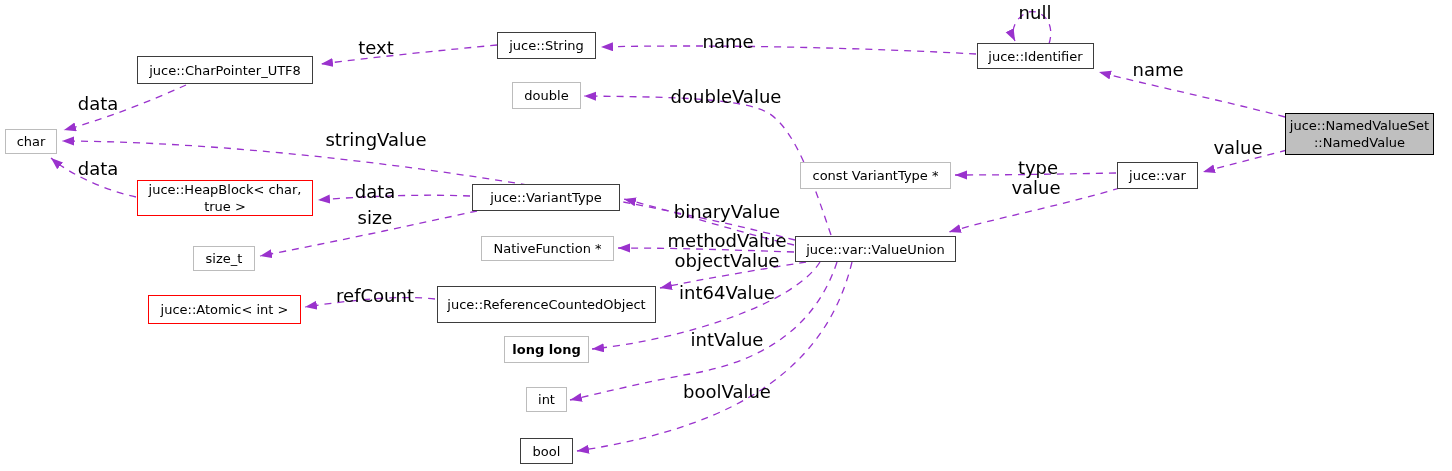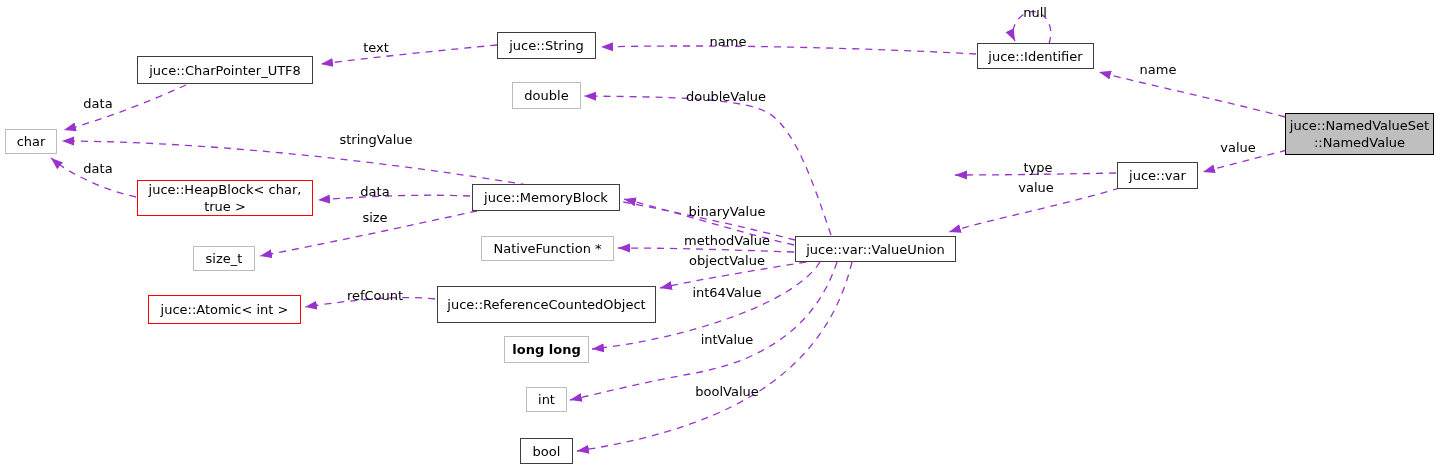--- a/index.html
+++ b/index.html
@@ -41,21 +41,21 @@
     white-space: nowrap;
     padding: 0 2px;
   }
   .b-dark  { border: 1.5px solid var(--border-dark); }
   .b-light { border: 1px   solid var(--border-light); }
   .b-red   { border: 1.5px solid var(--border-truncated); }
   .selected { background: var(--selected-fill); border: 1.5px solid #000000; }
   .edge-label {
     position: absolute;
     transform: translate(-50%, -50%);
-    font-size: 13px;
+    font-size: 18px;
     color: #000000;
     white-space: nowrap;
   }
 </style>
 </head>
 <body>
 
 <div class="canvas">
 
   <svg class="edges" viewBox="0 0 1452 471">
@@ -101,36 +101,37 @@
     <div>::NamedValue</div>
   </div>
 
   <div class="node b-red" style="left:137px;top:180px;width:176px;height:36px;">
     <div>juce::HeapBlock&lt; char,</div>
     <div>true &gt;</div>
   </div>
 
   <div class="node b-light" style="left:193px;top:246px;width:62px;height:25px;">size_t</div>
 
-  <div class="node b-dark" style="left:472px;top:184px;width:148px;height:27px;">juce::MemoryBlock</div>
+  <div class="node b-dark" style="left:472px;top:184px;width:148px;height:27px;">juce::VariantType</div>
 
   <div class="node b-light" style="left:481px;top:236px;width:133px;height:25px;">NativeFunction *</div>
 
   <div class="node b-red" style="left:148px;top:295px;width:153px;height:29px;">juce::Atomic&lt; int &gt;</div>
 
   <div class="node b-dark" style="left:437px;top:286px;width:219px;height:37px;">juce::ReferenceCountedObject</div>
 
   <div class="node b-light" style="left:504px;top:336px;width:85px;height:27px;font-weight:bold;">long long</div>
 
   <div class="node b-light" style="left:526px;top:387px;width:41px;height:25px;">int</div>
 
   <div class="node b-dark" style="left:520px;top:438px;width:53px;height:26px;">bool</div>
 
   <div class="node b-dark" style="left:795px;top:236px;width:161px;height:26px;">juce::var::ValueUnion</div>
 
+  <div class="node b-light" style="left:800px;top:162px;width:151px;height:27px;">const VariantType *</div>
 
   <div class="node b-dark" style="left:1117px;top:162px;width:81px;height:27px;">juce::var</div>
 
   <div class="edge-label" style="left:376px;top:47px;">text</div>
   <div class="edge-label" style="left:728px;top:41px;">name</div>
   <div class="edge-label" style="left:1035px;top:12px;">null</div>
   <div class="edge-label" style="left:1158px;top:69px;">name</div>
   <div class="edge-label" style="left:1238px;top:147px;">value</div>
   <div class="edge-label" style="left:1038px;top:167px;">type</div>
   <div class="edge-label" style="left:1036px;top:187px;">value</div>

